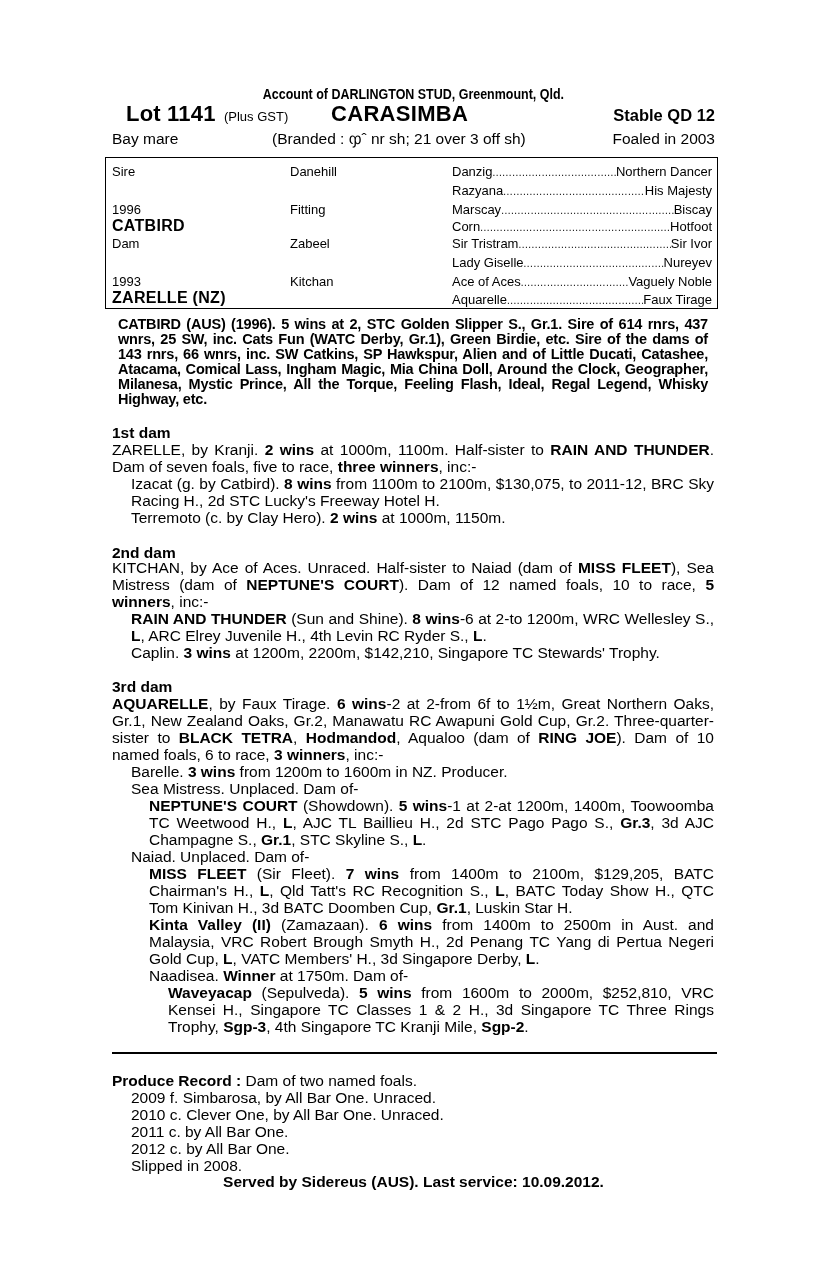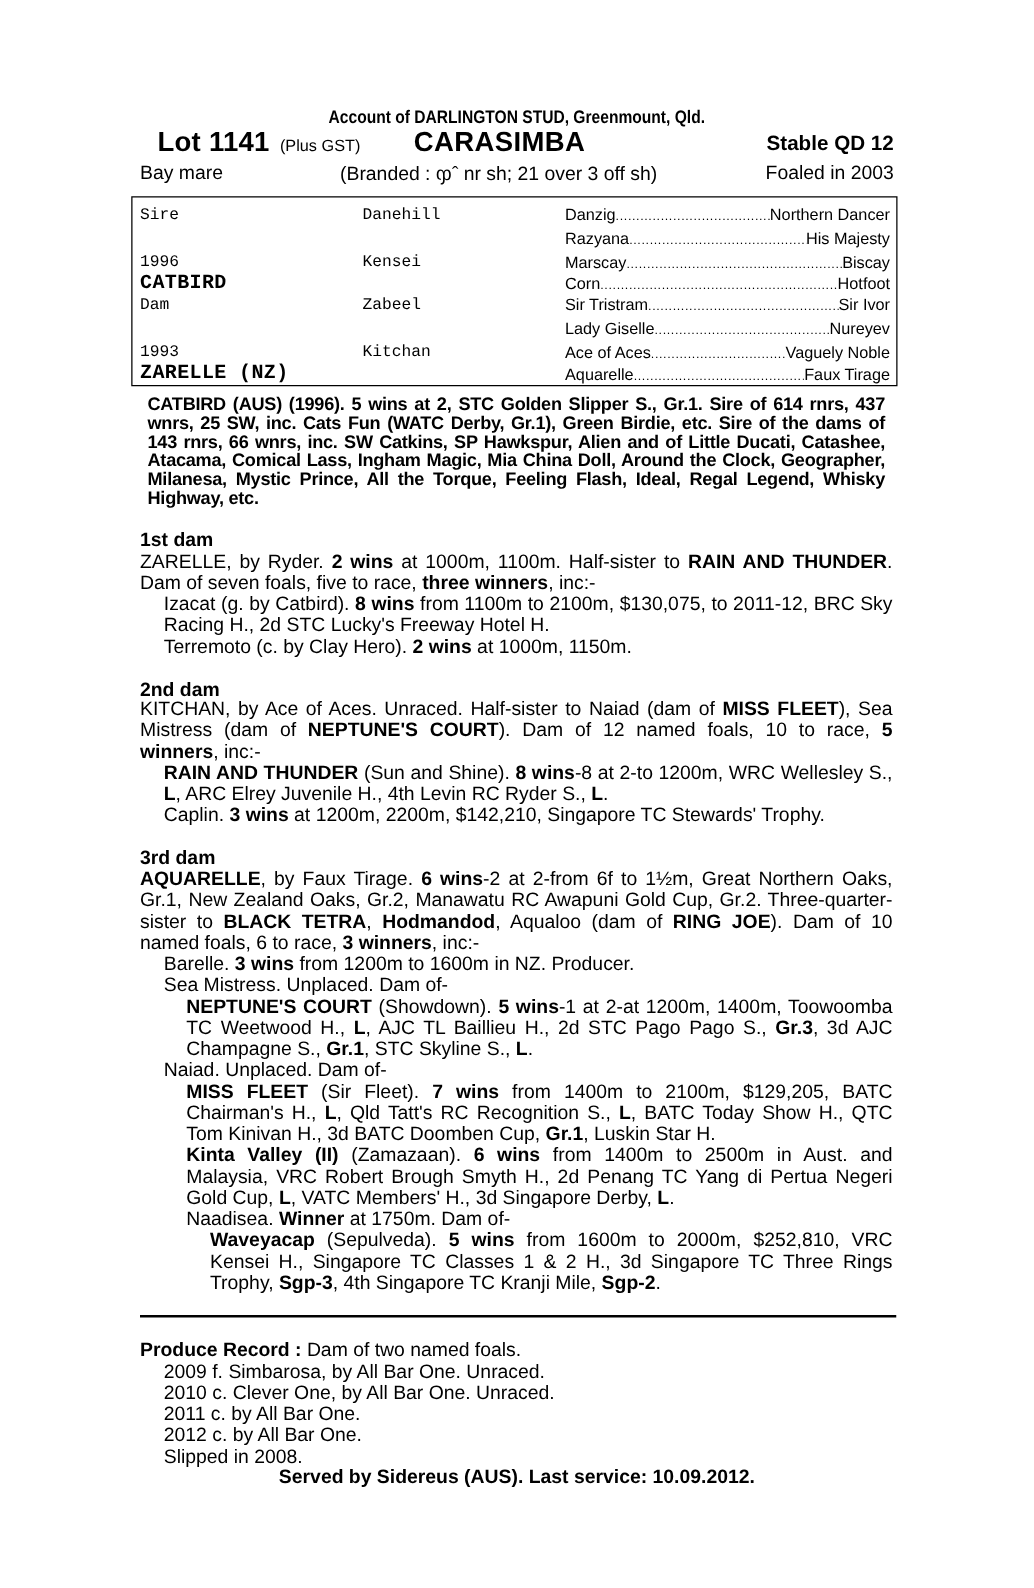--- a/index.html
+++ b/index.html
@@ -10,21 +10,21 @@
     .account { left: 0; width: 827px; top: 86px; text-align: center; font-family: "Liberation Sans", sans-serif; font-weight: bold; font-size: 14.5px; transform: scaleX(0.86); transform-origin: 413px 0; letter-spacing: 0; }
     .lot { left: 112px; top: 101px; font-size: 22px; font-weight: 900; letter-spacing: 0.2px; margin-left: 14px; }
     .lot .plus { font-size: 13px; font-weight: normal; letter-spacing: 0; margin-left: 2px; }
     .horse-name { left: 331px; top: 101px; font-size: 22px; font-weight: 900; letter-spacing: 0.3px; }
     .stable { right: 112px; top: 106px; font-size: 16.5px; font-weight: 900; }
     .sex { left: 112px; top: 130px; font-size: 15.5px; }
     .brand { left: 272px; top: 130px; font-size: 15.5px; }
     .foaled { right: 112px; top: 130px; font-size: 15.5px; }
 
     .ped-box { position: absolute; left: 105px; top: 157px; width: 611px; height: 150px; border: 1.5px solid #000; box-sizing: content-box; }
-    .ped-cell { position: absolute; white-space: nowrap; font-size: 13px; font-family: Liberation Mono, monospace; }
+    .ped-cell { position: absolute; white-space: nowrap; font-size: 13px; }
     .ped-name { font-size: 16px; font-weight: 900; letter-spacing: 0.3px; margin-top: 36px; }
     .gp { position: absolute; left: 346px; width: 260px; font-size: 13px; display: flex; white-space: nowrap; }
     .gp .l { flex: 0 0 auto; }
     .gp .dots { flex: 1 1 auto; overflow: hidden; white-space: nowrap; letter-spacing: 0.5px; }
     .gp .dots::before { content: "............................................................................................................"; font-size: 10px; }
     .gp .r { flex: 0 0 auto; }
 
     .sire-para { position: absolute; left: 118px; top: 317px; width: 590px; font-size: 14.5px; font-weight: 900; line-height: 15px; text-align: justify; letter-spacing: -0.2px; }
     .sec-head { position: absolute; left: 112px; font-size: 15.5px; font-weight: 900; }
     .line { position: absolute; font-size: 15.5px; white-space: nowrap; }
@@ -49,21 +49,21 @@
 
   <div class="ped-box">
     <div class="ped-cell" style="left:6px; top:6px;">Sire</div>
     <div class="ped-cell ped-name" style="left:6px; top:23px;">CATBIRD</div>
     <div class="ped-cell" style="left:6px; top:44px;">1996</div>
     <div class="ped-cell" style="left:6px; top:78px;">Dam</div>
     <div class="ped-cell ped-name" style="left:6px; top:95px;">ZARELLE (NZ)</div>
     <div class="ped-cell" style="left:6px; top:116px;">1993</div>
 
     <div class="ped-cell" style="left:184px; top:6px;">Danehill</div>
-    <div class="ped-cell" style="left:184px; top:44px;">Kensei</div>
+    <div class="ped-cell" style="left:184px; top:44px;">Fitting</div>
     <div class="ped-cell" style="left:184px; top:78px;">Zabeel</div>
     <div class="ped-cell" style="left:184px; top:116px;">Kitchan</div>
 
     <div class="gp" style="top:6px;">
         <span class="l">Danzig</span>
         <span class="dots"></span>
         <span class="r">Northern Dancer</span>
       </div>
     <div class="gp" style="top:25px;">
         <span class="l">Razyana</span>
@@ -99,35 +99,35 @@
         <span class="l">Aquarelle</span>
         <span class="dots"></span>
         <span class="r">Faux Tirage</span>
       </div>
   </div>
 
   <div class="sire-para">CATBIRD (AUS) (1996). 5 wins at 2, STC Golden Slipper S., Gr.1. Sire of 614 rnrs, 437 wnrs, 25 SW, inc. Cats Fun (WATC Derby, Gr.1), Green Birdie, etc. Sire of the dams of 143 rnrs, 66 wnrs, inc. SW Catkins, SP Hawkspur, Alien and of Little Ducati, Catashee, Atacama, Comical Lass, Ingham Magic, Mia China Doll, Around the Clock, Geographer, Milanesa, Mystic Prince, All the Torque, Feeling Flash, Ideal, Regal Legend, Whisky Highway, etc.</div>
 
   <div class="sec-head" style="top:424px;">1st dam</div>
   <div class="para" style="left:112px; top:441px; width:602px;">
-    <span>ZARELLE</span><span>, by Ryder. </span><b>2 wins</b><span> at 1000m, 1100m. Half-sister to </span><b>RAIN AND THUNDER</b><span>. Dam of seven foals, five to race, </span><b>three winners</b><span>, inc:-</span>
+    <span>ZARELLE</span><span>, by Kranji. </span><b>2 wins</b><span> at 1000m, 1100m. Half-sister to </span><b>RAIN AND THUNDER</b><span>. Dam of seven foals, five to race, </span><b>three winners</b><span>, inc:-</span>
   </div>
   <div class="para" style="left:131px; top:475px; width:583px;">
     <span>Izacat</span><span> (g. by Catbird). </span><b>8 wins</b><span> from 1100m to 2100m, $130,075, to 2011-12, BRC Sky Racing H., 2d STC Lucky's Freeway Hotel H.</span>
   </div>
   <div class="line" style="left:131px; top:509px;">
     <span>Terremoto</span><span> (c. by Clay Hero). </span><b>2 wins</b><span> at 1000m, 1150m.</span>
   </div>
 
   <div class="sec-head" style="top:544px;">2nd dam</div>
   <div class="para" style="left:112px; top:559px; width:602px;">
     <span>KITCHAN</span><span>, by Ace of Aces. Unraced. Half-sister to Naiad (dam of </span><b>MISS FLEET</b><span>), Sea Mistress (dam of </span><b>NEPTUNE'S COURT</b><span>). Dam of 12 named foals, 10 to race, </span><b>5 winners</b><span>, inc:-</span>
   </div>
   <div class="para" style="left:131px; top:610px; width:583px;">
-    <b>RAIN AND THUNDER</b><span> (Sun and Shine). </span><b>8 wins</b><span>-8 at 2-to 1200m, WRC Wellesley S., </span><b>L</b><span>, ARC Elrey Juvenile H., 4th Levin RC Ryder S., </span><b>L</b><span>.</span>
+    <b>RAIN AND THUNDER</b><span> (Sun and Shine). </span><b>8 wins</b><span>-6 at 2-to 1200m, WRC Wellesley S., </span><b>L</b><span>, ARC Elrey Juvenile H., 4th Levin RC Ryder S., </span><b>L</b><span>.</span>
   </div>
   <div class="line" style="left:131px; top:644px;">
     <span>Caplin</span><span>. </span><b>3 wins</b><span> at 1200m, 2200m, $142,210, Singapore TC Stewards' Trophy.</span>
   </div>
 
   <div class="sec-head" style="top:678px;">3rd dam</div>
   <div class="para" style="left:112px; top:695px; width:602px;">
     <b>AQUARELLE</b><span>, by Faux Tirage. </span><b>6 wins</b><span>-2 at 2-from 6f to 1½m, Great Northern Oaks, Gr.1, New Zealand Oaks, Gr.2, Manawatu RC Awapuni Gold Cup, Gr.2. Three-quarter-sister to </span><b>BLACK TETRA</b><span>, </span><b>Hodmandod</b><span>, Aqualoo (dam of </span><b>RING JOE</b><span>). Dam of 10 named foals, 6 to race, </span><b>3 winners</b><span>, inc:-</span>
   </div>
   <div class="line" style="left:131px; top:763px;">

